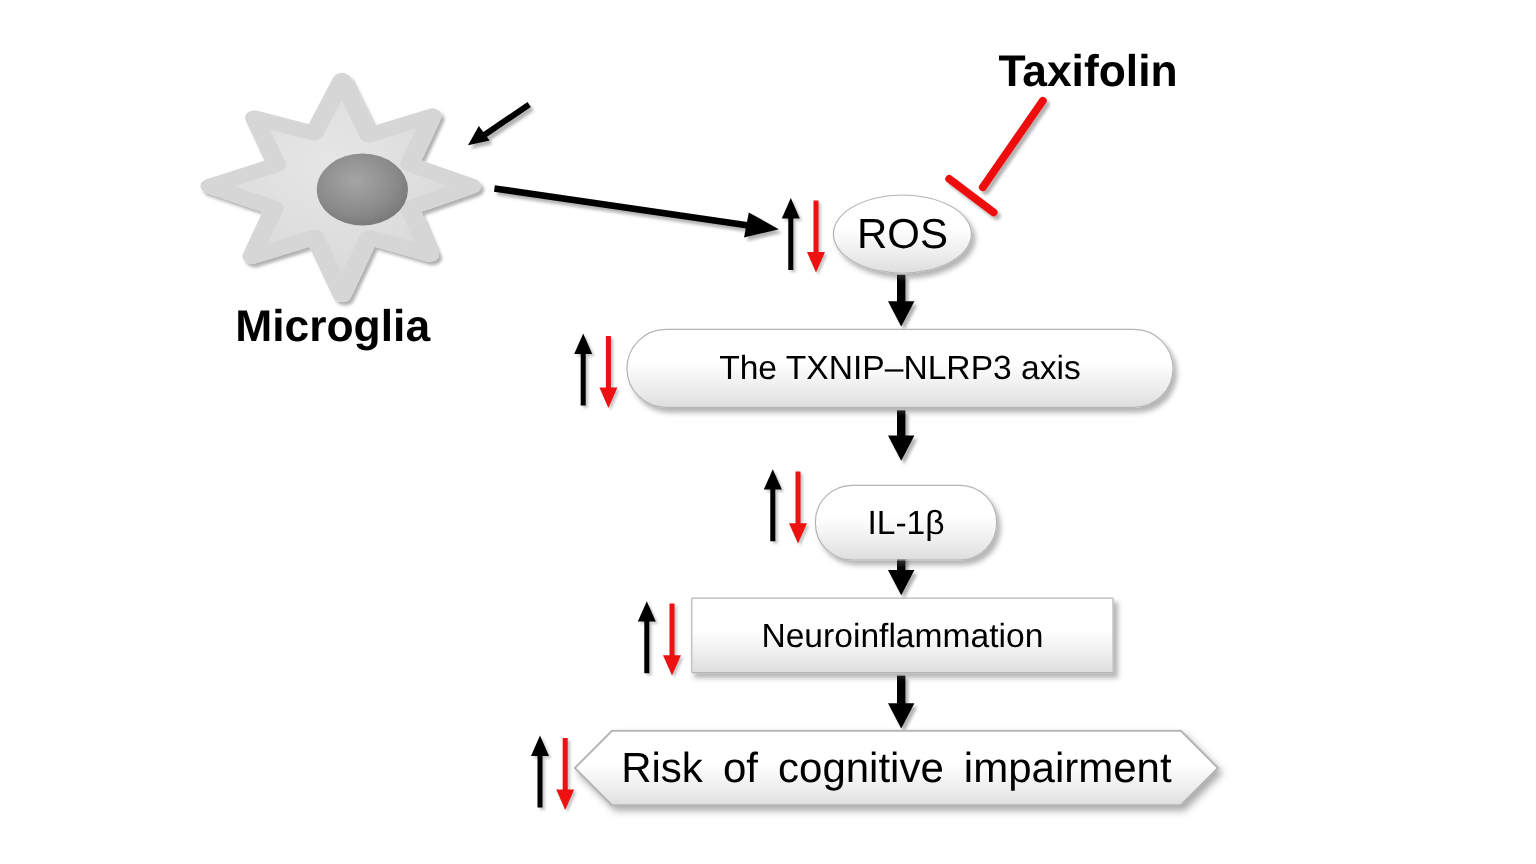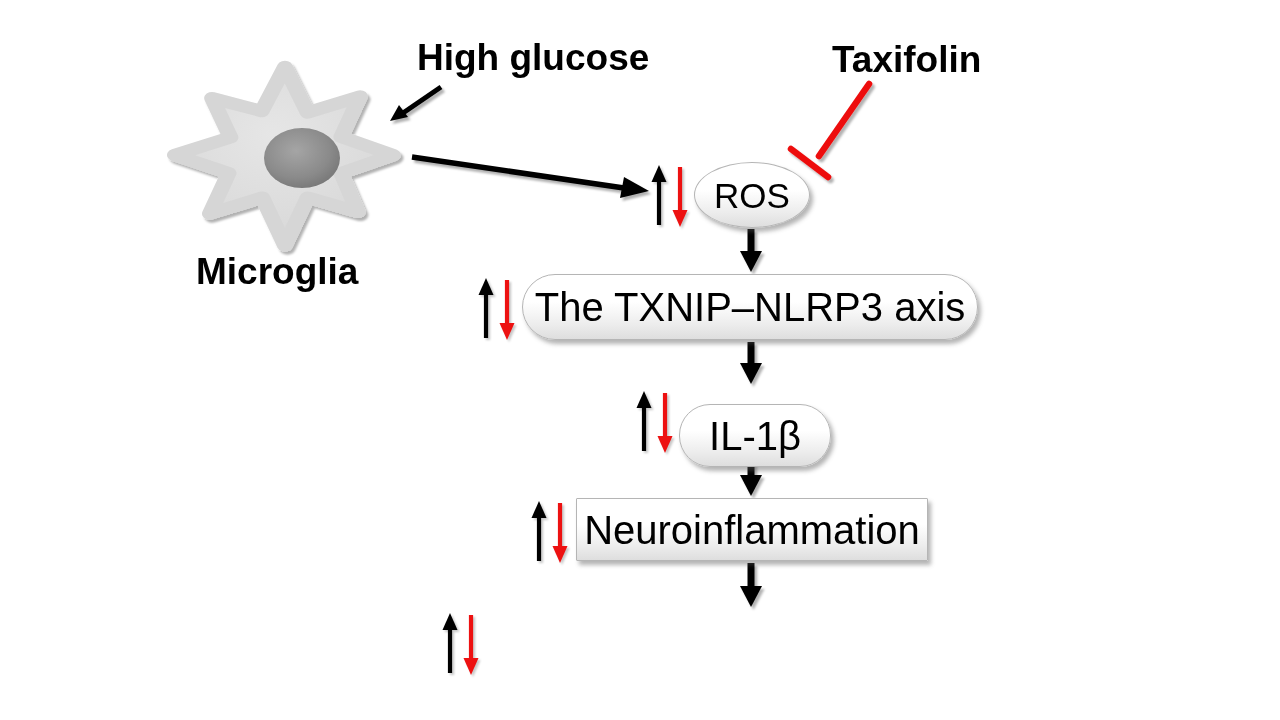--- a/index.html
+++ b/index.html
@@ -7,21 +7,21 @@
     position:relative;width:1280px;height:720px;background:#ffffff;overflow:hidden;
     font-family:"Liberation Sans","DejaVu Sans",sans-serif;color:#000;
   }
   #overlay{position:absolute;left:0;top:0;width:1280px;height:720px;}
   .biglabel{position:absolute;font-weight:bold;font-size:37px;line-height:1.1;white-space:nowrap;color:#000;}
   #lbl-hg{left:417px;top:38px;}
   #lbl-tax{left:832px;top:40px;}
   #lbl-mic{left:196px;top:252px;}
   .node{
     position:absolute;display:flex;align-items:center;justify-content:center;
-    font-size:40px;line-height:1;white-space:nowrap;color:#000;
+    font-size:28px;line-height:1;white-space:nowrap;color:#000;
     border:1.6px solid #b5b5b5;
     background:linear-gradient(180deg,#ffffff 0%,#ffffff 42%,#ececec 78%,#dedede 100%);
     box-shadow:3px 4px 4px rgba(90,90,90,0.45);
     box-sizing:border-box;
   }
   #node-ros{left:694px;top:162px;width:116px;height:66px;border-radius:50%;font-size:35px;}
   #node-txnip{left:522px;top:274px;width:456px;height:66px;border-radius:34px;}
   #node-il1b{left:679px;top:404px;width:152px;height:63px;border-radius:31px;}
   #node-neuro{left:576px;top:498px;width:352px;height:63px;border-radius:1px;text-align:right;}
   #node-risk{
@@ -98,40 +98,53 @@
         <polygon class="blackfill" points="751,607 740,586 762,586"></polygon>
       </g>
     </g>
 
     <g class="redink" stroke-width="6.5" stroke-linecap="round" filter="url(#ds)">
       <line x1="869" y1="84" x2="819" y2="156"></line>
       <line x1="791" y1="149" x2="828" y2="177"></line>
     </g>
   </svg>
 
-  <div class="biglabel" id="lbl-hg">High glucose</div>
   <div class="biglabel" id="lbl-tax">Taxifolin</div>
   <div class="biglabel" id="lbl-mic">Microglia</div>
 
   <div class="node" id="node-ros">
     <span>ROS</span>
   </div>
 
   <div class="node" id="node-txnip">
     <span>The TXNIP–NLRP3 axis</span>
   </div>
 
   <div class="node" id="node-il1b">
     <span>IL-1β</span>
   </div>
 
   <div class="node" id="node-neuro">
     <span>Neuroinflammation</span>
   </div>
 
+  <div id="node-risk">
+    <svg class="hexbg" width="538" height="64" viewBox="0 0 538 64">
+      <defs>
+        <linearGradient id="hexGrad" x1="0" y1="0" x2="0" y2="1">
+          <stop offset="0%" stop-color="#ffffff"></stop>
+          <stop offset="45%" stop-color="#ffffff"></stop>
+          <stop offset="80%" stop-color="#ececec"></stop>
+          <stop offset="100%" stop-color="#dedede"></stop>
+        </linearGradient>
+      </defs>
+      <polygon points="32,1 506,1 537,32 506,63 32,63 1,32" fill="url(#hexGrad)" stroke="#b5b5b5" stroke-width="1.6"></polygon>
+    </svg>
+    <span>Risk of cognitive impairment</span>
+  </div>
 
   <svg class="updown" id="ud-ros" viewBox="0 0 46 68">
     <line class="upline" x1="11" y1="18" x2="11" y2="63"></line>
     <polygon class="uphead" points="11,3 3.5,20 18.5,20"></polygon>
     <line class="dnline" x1="32" y1="5" x2="32" y2="50"></line>
     <polygon class="dnhead" points="32,65 24.5,48 39.5,48"></polygon>
   </svg>
 
   <svg class="updown" id="ud-txnip" viewBox="0 0 46 68">
     <line class="upline" x1="11" y1="18" x2="11" y2="63"></line>

